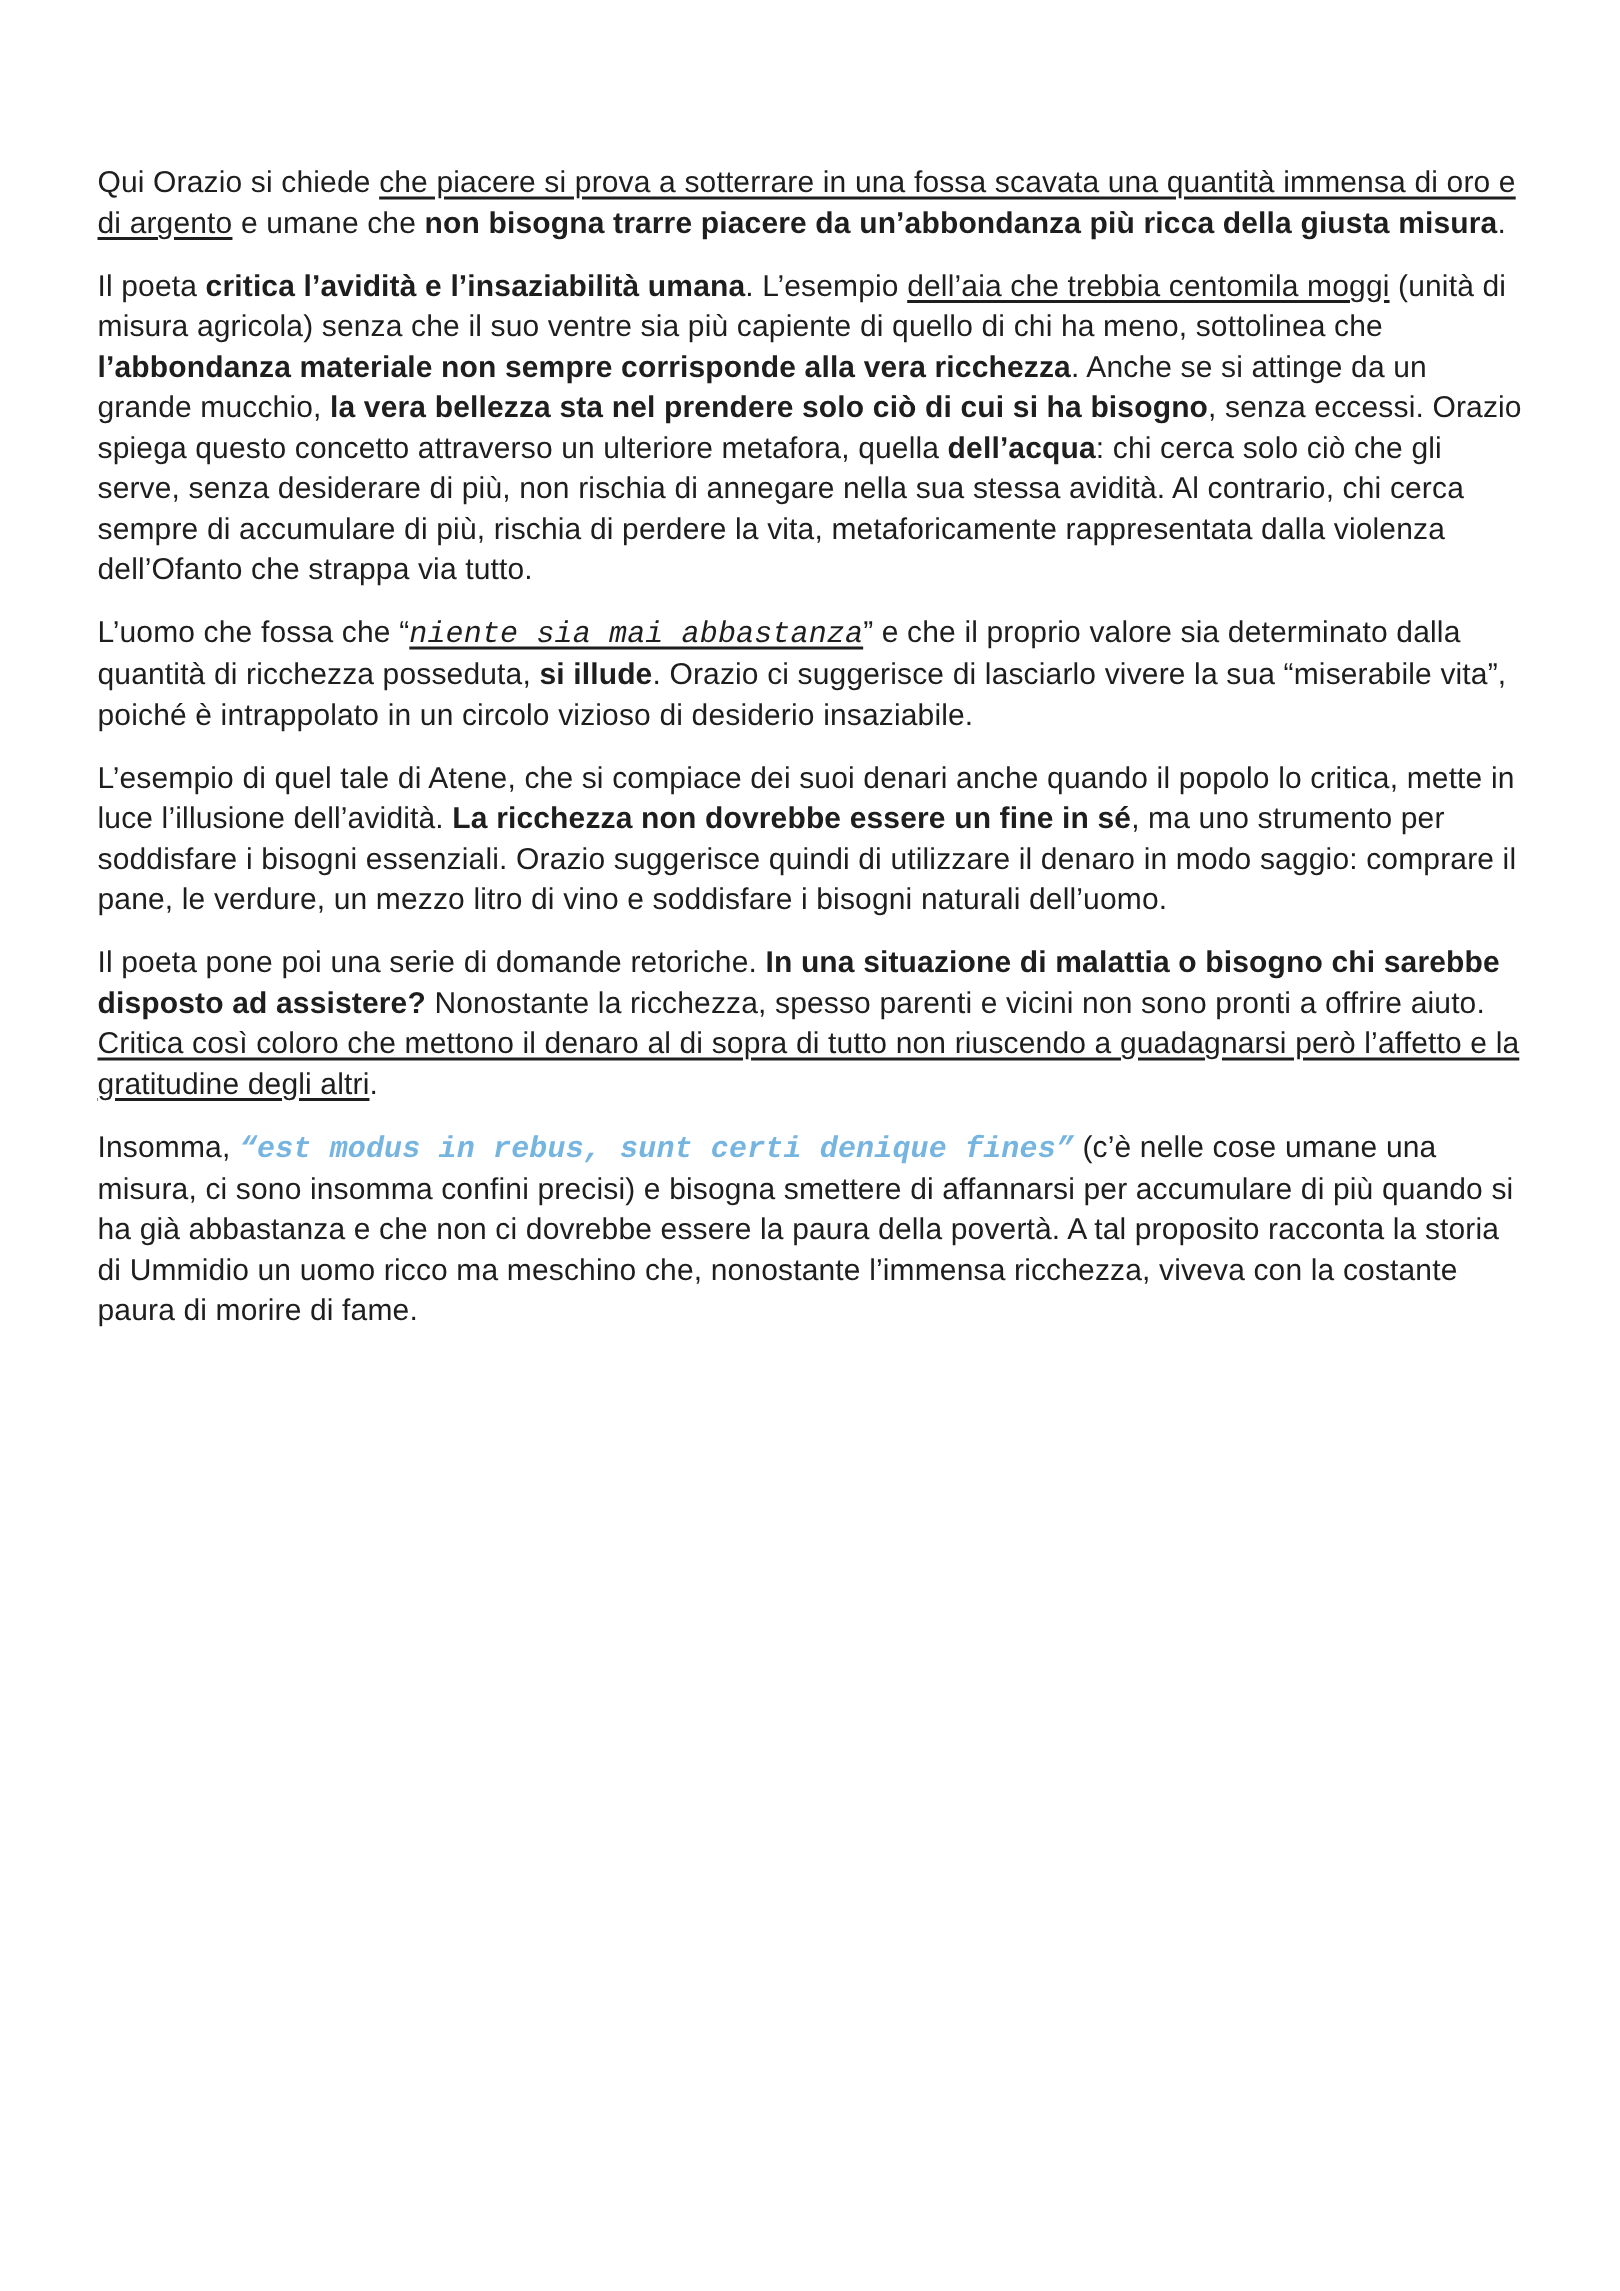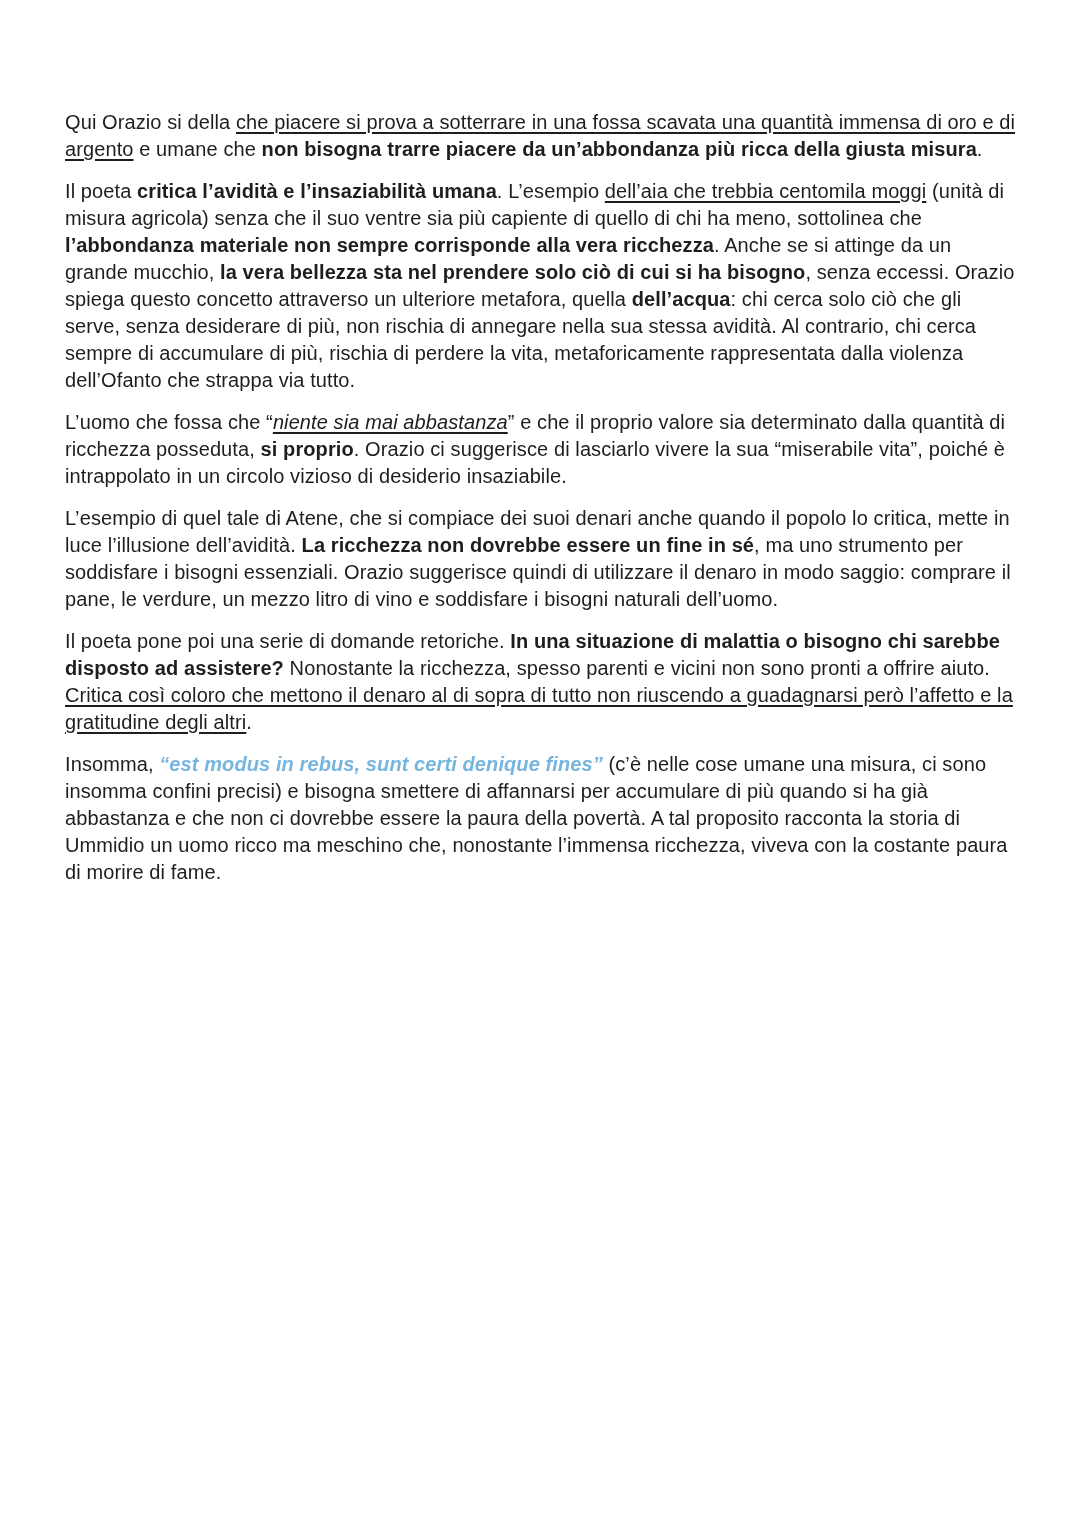--- a/index.html
+++ b/index.html
@@ -26,33 +26,33 @@
     padding: 109px 62px 0 65px;
   }
   .doc p {
     margin: 0 0 15px 0;
     font-size: 20px;
     line-height: 27px;
     letter-spacing: 0.1px;
     text-align: left;
   }
   .b { font-weight: bold; margin-top: 24px; }
-  .i { font-style: italic; }
+  .i { font-style: italic; font-family: Liberation Mono, monospace; }
   .u {
     text-decoration: underline;
     text-decoration-thickness: 1.8px;
     text-underline-offset: 3px;
   }
   .blue { color: var(--accent-blue, #76b5e0); }
 </style>
 </head>
 <body style="color: rgb(30, 30, 30); background: rgb(255, 255, 255);">
 
 <main class="page">
   <article class="doc">
-      <p><span>Qui Orazio si della </span><span class="u">che piacere si prova a sotterrare in una fossa scavata una quantità immensa di oro e di argento</span><span> e umane che </span><span class="b">non bisogna trarre piacere da un’abbondanza più ricca della giusta misura</span><span>.</span></p>
+      <p><span>Qui Orazio si chiede </span><span class="u">che piacere si prova a sotterrare in una fossa scavata una quantità immensa di oro e di argento</span><span> e umane che </span><span class="b">non bisogna trarre piacere da un’abbondanza più ricca della giusta misura</span><span>.</span></p>
       <p><span>Il poeta </span><span class="b">critica l’avidità e l’insaziabilità umana</span><span>. L’esempio </span><span class="u">dell’aia che trebbia centomila moggi</span><span> (unità di misura agricola) senza che il suo ventre sia più capiente di quello di chi ha meno, sottolinea che </span><span class="b">l’abbondanza materiale non sempre corrisponde alla vera ricchezza</span><span>. Anche se si attinge da un grande mucchio, </span><span class="b">la vera bellezza sta nel prendere solo ciò di cui si ha bisogno</span><span>, senza eccessi. Orazio spiega questo concetto attraverso un ulteriore metafora, quella </span><span class="b">dell’acqua</span><span>: chi cerca solo ciò che gli serve, senza desiderare di più, non rischia di annegare nella sua stessa avidità. Al contrario, chi cerca sempre di accumulare di più, rischia di perdere la vita, metaforicamente rappresentata dalla violenza dell’Ofanto che strappa via tutto.</span></p>
-      <p><span>L’uomo che fossa che “</span><span class="i u">niente sia mai abbastanza</span><span>” e che il proprio valore sia determinato dalla quantità di ricchezza posseduta, </span><span class="b">si proprio</span><span>. Orazio ci suggerisce di lasciarlo vivere la sua “miserabile vita”, poiché è intrappolato in un circolo vizioso di desiderio insaziabile.</span></p>
+      <p><span>L’uomo che fossa che “</span><span class="i u">niente sia mai abbastanza</span><span>” e che il proprio valore sia determinato dalla quantità di ricchezza posseduta, </span><span class="b">si illude</span><span>. Orazio ci suggerisce di lasciarlo vivere la sua “miserabile vita”, poiché è intrappolato in un circolo vizioso di desiderio insaziabile.</span></p>
       <p><span>L’esempio di quel tale di Atene, che si compiace dei suoi denari anche quando il popolo lo critica, mette in luce l’illusione dell’avidità. </span><span class="b">La ricchezza non dovrebbe essere un fine in sé</span><span>, ma uno strumento per soddisfare i bisogni essenziali. Orazio suggerisce quindi di utilizzare il denaro in modo saggio: comprare il pane, le verdure, un mezzo litro di vino e soddisfare i bisogni naturali dell’uomo.</span></p>
       <p><span>Il poeta pone poi una serie di domande retoriche. </span><span class="b">In una situazione di malattia o bisogno chi sarebbe disposto ad assistere?</span><span> Nonostante la ricchezza, spesso parenti e vicini non sono pronti a offrire aiuto. </span><span class="u">Critica così coloro che mettono il denaro al di sopra di tutto non riuscendo a guadagnarsi però l’affetto e la gratitudine degli altri</span><span>.</span></p>
       <p><span>Insomma, </span><span class="b i blue">“est modus in rebus, sunt certi denique fines”</span><span> (c’è nelle cose umane una misura, ci sono insomma confini precisi) e bisogna smettere di affannarsi per accumulare di più quando si ha già abbastanza e che non ci dovrebbe essere la paura della povertà. A tal proposito racconta la storia di Ummidio un uomo ricco ma meschino che, nonostante l’immensa ricchezza, viveva con la costante paura di morire di fame.</span></p>
     </article>
 </main>
 
 </body></html>

